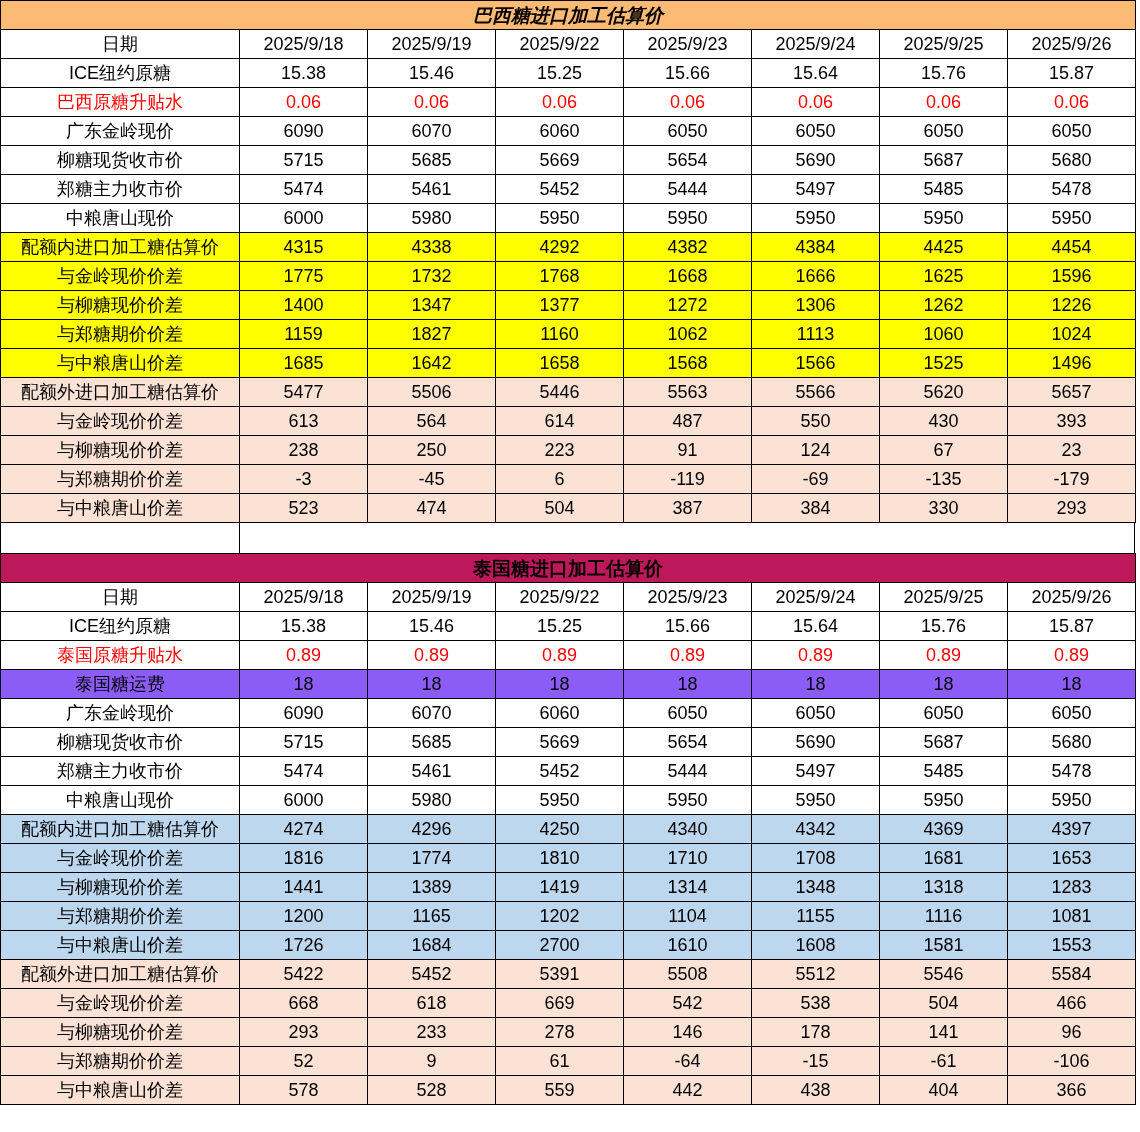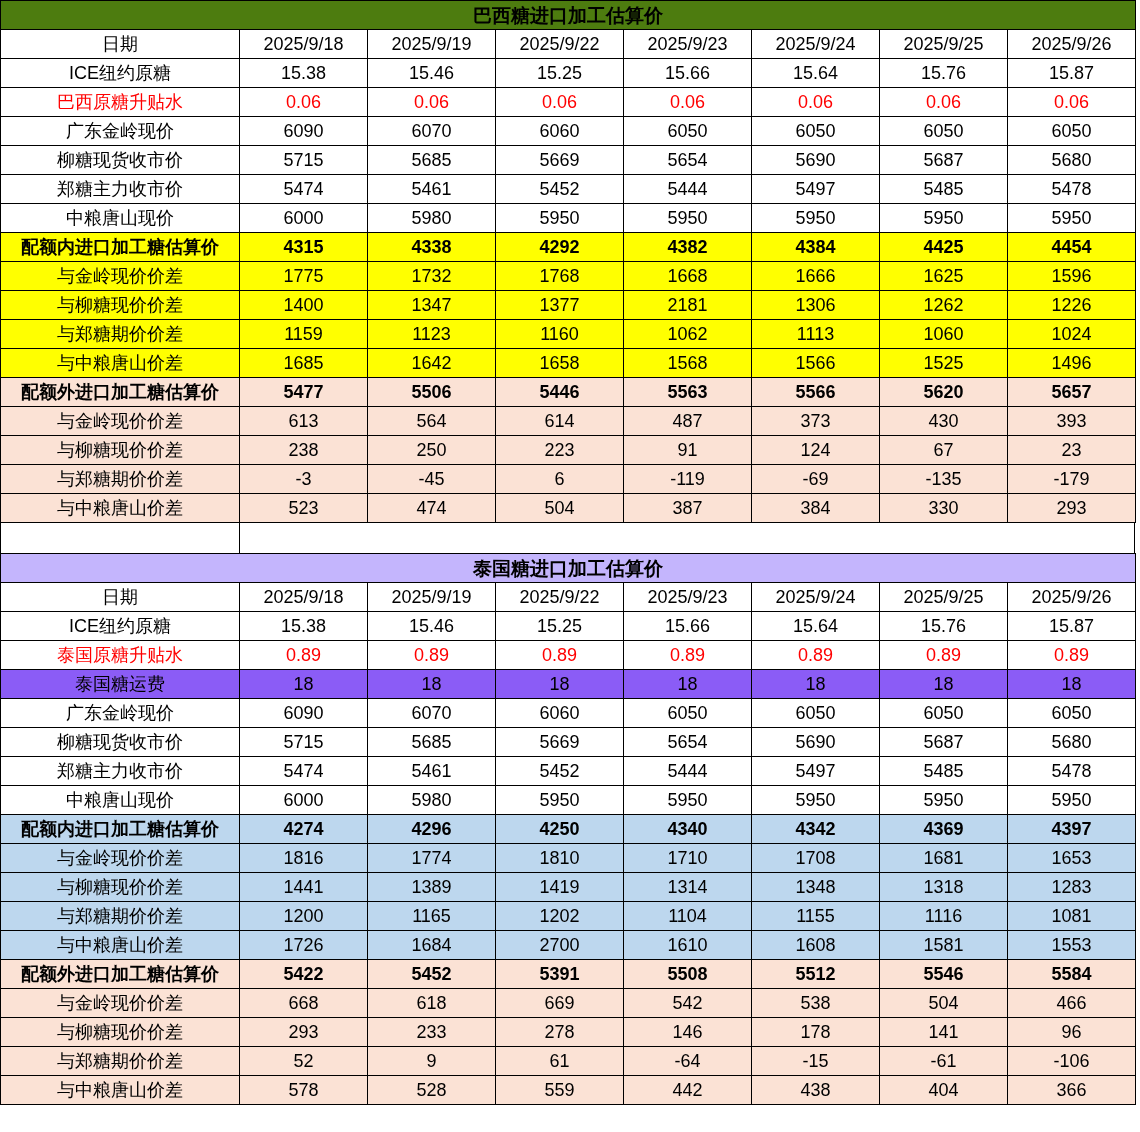--- a/index.html
+++ b/index.html
@@ -8,21 +8,21 @@
     font-family:"Liberation Sans","DejaVu Sans",sans-serif;
   }
   .sheet{width:1140px;}
   table{border-collapse:collapse;table-layout:fixed;width:1135px;}
   td{
     border:1px solid #000;height:28px;padding:0;
     text-align:center;vertical-align:middle;
     font-size:18px;line-height:1;white-space:nowrap;overflow:hidden;
   }
   td.title-cell{font-weight:bold;font-size:19px;}
-  tr.bold td{font-weight:bold;}
+  tr.bold td{font-weight:normal;}
   tr.red td{color:#FF0000;margin-left:38px;}
   .spacer{
     height:30px;width:1133px;position:relative;
     border-left:1px solid #000;border-right:1px solid #000;
     background:#ffffff;
   }
   .spacer-divider{position:absolute;left:238px;top:0;width:1px;height:100%;background:#000;}
 </style>
 </head>
 <body>
@@ -35,21 +35,21 @@
       <col style="width:128px">
         <col style="width:128px">
         <col style="width:128px">
       <col style="width:128px">
         <col style="width:128px">
         <col style="width:128px">
         <col style="width:128px">
     </colgroup>
     <tbody>
       <tr>
-        <td colspan="8" class="title-cell" style="background: #4d7c0f;">巴西糖进口加工估算价</td>
+        <td colspan="8" class="title-cell" style="background: #fdba74; font-style: italic;">巴西糖进口加工估算价</td>
       </tr>
     <tr>
           <td>日期</td>
           <td>2025/9/18</td>
           <td>2025/9/19</td>
           <td>2025/9/22</td>
           <td>2025/9/23</td>
           <td>2025/9/24</td>
           <td>2025/9/25</td>
           <td>2025/9/26</td>
@@ -132,29 +132,29 @@
           <td>1668</td>
           <td>1666</td>
           <td>1625</td>
           <td>1596</td>
         </tr>
         <tr style="background: rgb(255, 255, 0);">
           <td>与柳糖现价价差</td>
           <td>1400</td>
           <td>1347</td>
           <td>1377</td>
-          <td>2181</td>
+          <td>1272</td>
           <td>1306</td>
           <td>1262</td>
           <td>1226</td>
         </tr>
         <tr style="background: rgb(255, 255, 0);">
           <td>与郑糖期价价差</td>
           <td>1159</td>
-          <td>1123</td>
+          <td>1827</td>
           <td>1160</td>
           <td>1062</td>
           <td>1113</td>
           <td>1060</td>
           <td>1024</td>
         </tr>
         <tr style="background: rgb(255, 255, 0);">
           <td>与中粮唐山价差</td>
           <td>1685</td>
           <td>1642</td>
@@ -173,21 +173,21 @@
           <td>5566</td>
           <td>5620</td>
           <td>5657</td>
         </tr>
         <tr style="background: rgb(251, 226, 213);">
           <td>与金岭现价价差</td>
           <td>613</td>
           <td>564</td>
           <td>614</td>
           <td>487</td>
-          <td>373</td>
+          <td>550</td>
           <td>430</td>
           <td>393</td>
         </tr>
         <tr style="background: rgb(251, 226, 213);">
           <td>与柳糖现价价差</td>
           <td>238</td>
           <td>250</td>
           <td>223</td>
           <td>91</td>
           <td>124</td>
@@ -227,21 +227,21 @@
       <col style="width:128px">
         <col style="width:128px">
         <col style="width:128px">
       <col style="width:128px">
         <col style="width:128px">
         <col style="width:128px">
         <col style="width:128px">
     </colgroup>
     <tbody>
       <tr>
-        <td colspan="8" class="title-cell" style="background: #c4b5fd;">泰国糖进口加工估算价</td>
+        <td colspan="8" class="title-cell" style="background: #be185d;">泰国糖进口加工估算价</td>
       </tr>
     <tr>
           <td>日期</td>
           <td>2025/9/18</td>
           <td>2025/9/19</td>
           <td>2025/9/22</td>
           <td>2025/9/23</td>
           <td>2025/9/24</td>
           <td>2025/9/25</td>
           <td>2025/9/26</td>

